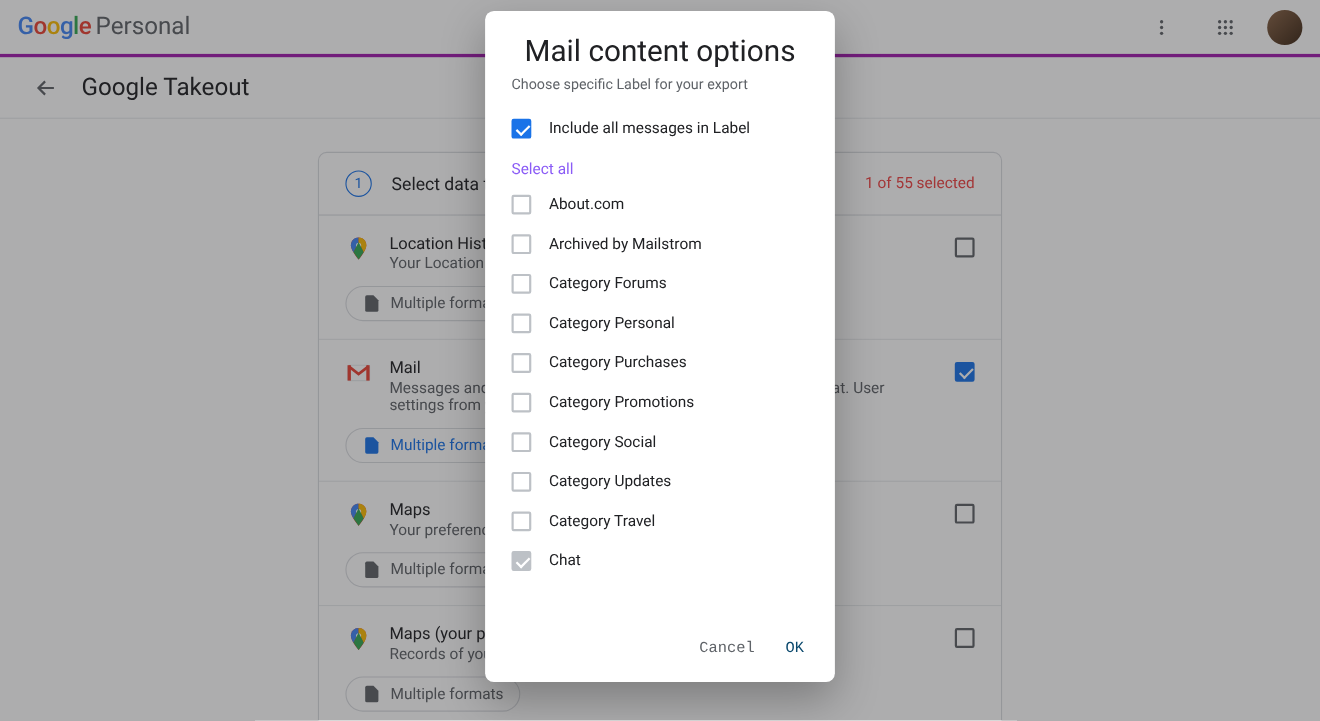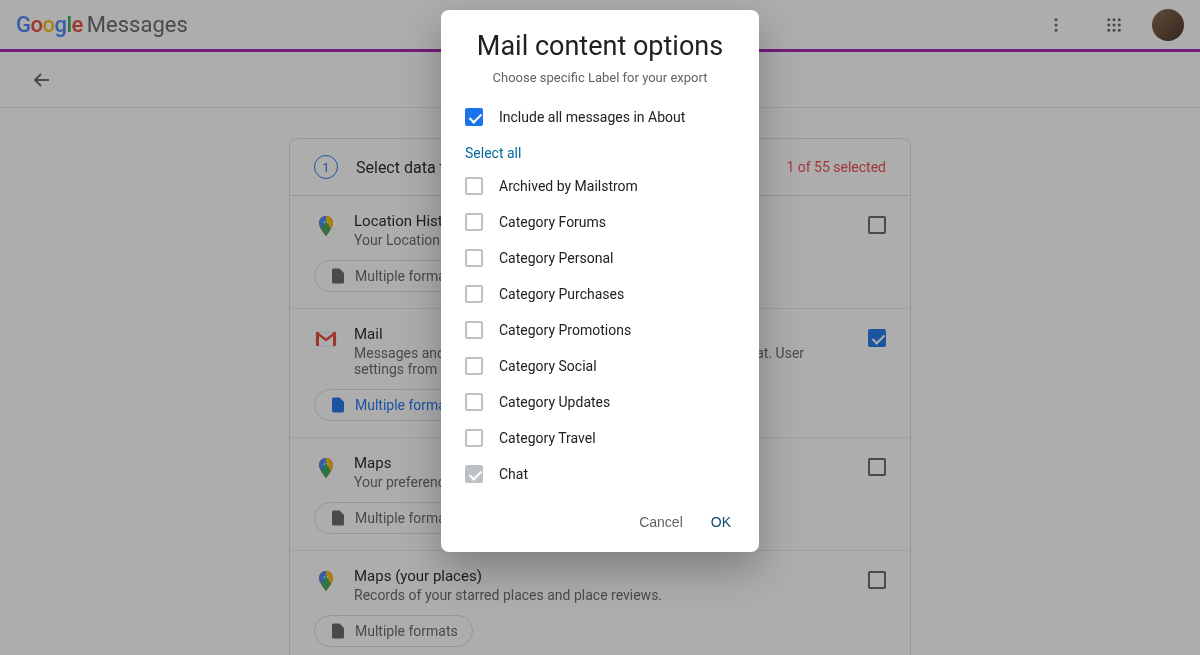--- a/index.html
+++ b/index.html
@@ -40,54 +40,54 @@
 .chip { display: inline-flex; align-items: center; gap: 8px; border: 1px solid #dadce0; border-radius: 16px; padding: 6px 14px; margin-top: 12px; font-size: 14px; color: #5f6368; cursor: pointer; }
 .chip.active { color: #1a73e8; }
 .chip-icon { width: 18px; height: 18px; }
 
 
 .scrim { position: absolute; inset: 0; background: rgba(32,33,36,0.37); }
 
 
 .dialog { position: absolute; top: 10px; left: 50%; transform: translateX(-50%); width: 318px; background: #fff; border-radius: 8px; box-shadow: 0 16px 40px rgba(0,0,0,0.28); display: flex; flex-direction: column; max-height: 634px; }
 .dialog-title { text-align: center; font-size: 27px; color: #202124; padding: 20px 24px 8px; }
-.dialog-sub { text-align: center; font-size: 13px; color: #5f6368; padding: 0 24px 14px; }
+.dialog-sub { font-size: 13px; color: #5f6368; padding: 0 24px 14px; }
 .dialog-body { padding: 0 24px; overflow: hidden; }
 .check-row { display: flex; align-items: center; gap: 16px; padding: 9px 0; }
 .cbox { width: 18px; height: 18px; border: 2px solid #5f6368; border-radius: 2px; flex-shrink: 0; cursor: pointer; position: relative; }
 .cbox.primary { background: #1a73e8; border-color: #1a73e8; }
 .cbox.primary::after { content: ''; position: absolute; left: 5px; top: 1px; width: 5px; height: 10px; border: solid white; border-width: 0 2px 2px 0; transform: rotate(45deg); }
 .cbox.disabled-check { background: #bdc1c6; border-color: #bdc1c6; }
 .cbox.disabled-check::after { content: ''; position: absolute; left: 5px; top: 1px; width: 5px; height: 10px; border: solid white; border-width: 0 2px 2px 0; transform: rotate(45deg); }
 .cbox.disabled-empty { border-color: #bdc1c6; }
 .check-label { font-size: 14px; color: #202124; }
-.check-label.muted { color: #0369a1; margin-top: 19px; }
+.check-label.muted { color: #8b5cf6; margin-top: 19px; }
 .sub-list { padding-left: 0; }
 .select-all-row { padding: 8px 0 6px; }
 .dialog-actions { display: flex; justify-content: flex-end; gap: 8px; padding: 14px 18px 14px; }
-.txt-btn { background: none; border: none; font-size: 14px; padding: 8px 10px; cursor: pointer; font-family: Liberation Sans, sans-serif; }
+.txt-btn { background: none; border: none; font-size: 14px; padding: 8px 10px; cursor: pointer; font-family: Liberation Mono, monospace; margin-top: 32px; }
 .txt-btn.cancel { color: #5f6368; }
 .txt-btn.ok { color: #0c4a6e; font-weight: 500; }
 
 
 svg { display: block; }
 
 
 .gg-b { color: #4285f4; }
 .gg-r { color: #ea4335; }
 .gg-y { color: #fbbc04; }
 .gg-g { color: #34a853; }
 </style>
 </head>
 <body>
 
 <div class="header">
   <div class="logo">
     <span class="logo-google"><span class="gg-b">G</span><span class="gg-r">o</span><span class="gg-y">o</span><span class="gg-b">g</span><span class="gg-g">l</span><span class="gg-r">e</span></span>
-    <span class="logo-account">Messages</span>
+    <span class="logo-account">Personal</span>
   </div>
   <div class="header-right">
     <div class="icon-btn">
       <svg width="18" height="18" viewBox="0 0 24 24">
           <circle cx="12" cy="5" r="2" fill="#5f6368"></circle>
           <circle cx="12" cy="12" r="2" fill="#5f6368"></circle>
           <circle cx="12" cy="19" r="2" fill="#5f6368"></circle>
         </svg>
     </div>
     <div class="icon-btn">
@@ -107,20 +107,21 @@
   </div>
 </div>
 
 <div class="subheader">
   <div class="back-arrow">
     <svg width="24" height="24" viewBox="0 0 24 24" fill="none" stroke="#5f6368" stroke-width="2">
         <path d="M19 12H5"></path>
         <path d="M11 18l-6-6 6-6"></path>
       </svg>
   </div>
+  <div class="page-title">Google Takeout</div>
 </div>
 
 <div class="content-wrap">
   <div class="card">
     <div class="step-header">
       <div class="step-left">
         <div class="step-num">1</div>
         <div class="step-title">Select data to include</div>
       </div>
       <div class="step-count">1 of 55 selected</div>
@@ -229,26 +230,30 @@
 </div>
 
 <div class="scrim"></div>
 
 <div class="dialog">
   <div class="dialog-title">Mail content options</div>
   <div class="dialog-sub">Choose specific Label for your export</div>
   <div class="dialog-body">
     <div class="check-row">
       <div class="cbox primary"></div>
-      <div class="check-label">Include all messages in About</div>
+      <div class="check-label">Include all messages in Label</div>
     </div>
     <div class="select-all-row">
       <span class="check-label muted">Select all</span>
     </div>
     <div class="sub-list" id="label-list">
+        <div class="check-row">
+          <div class="cbox disabled-empty"></div>
+          <div class="check-label">About.com</div>
+        </div>
         <div class="check-row">
           <div class="cbox disabled-empty"></div>
           <div class="check-label">Archived by Mailstrom</div>
         </div>
         <div class="check-row">
           <div class="cbox disabled-empty"></div>
           <div class="check-label">Category Forums</div>
         </div>
         <div class="check-row">
           <div class="cbox disabled-empty"></div>

